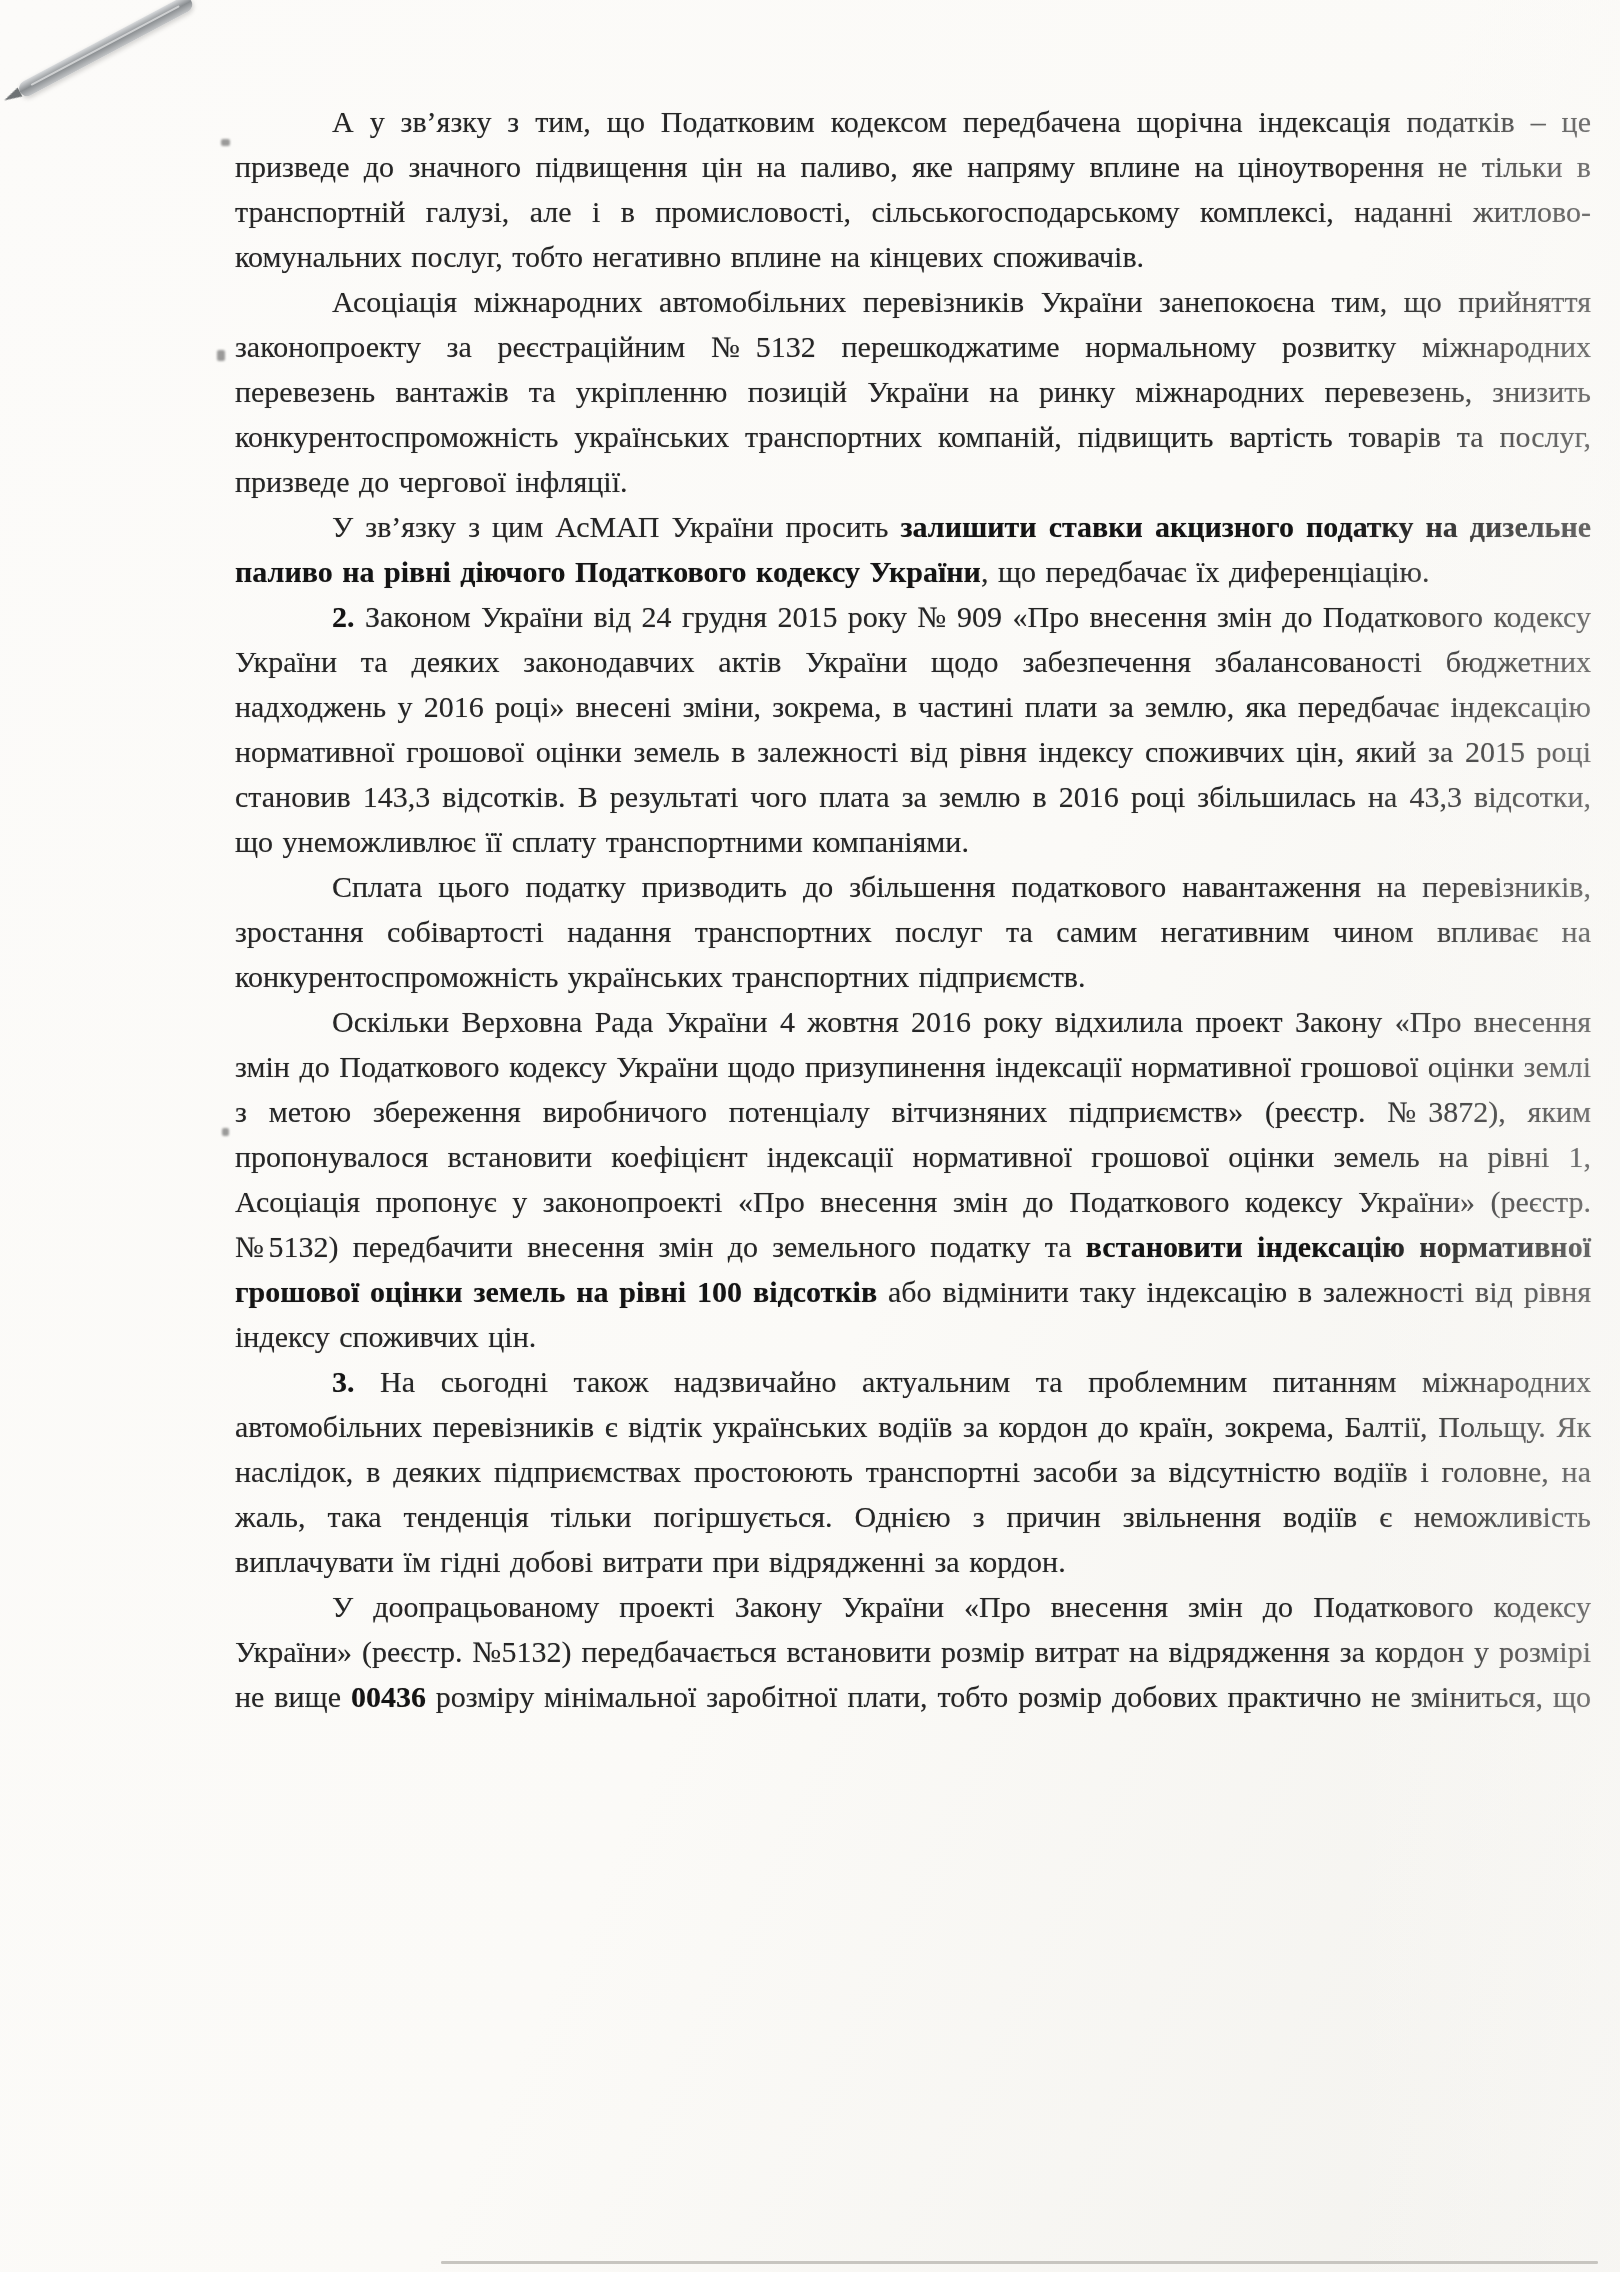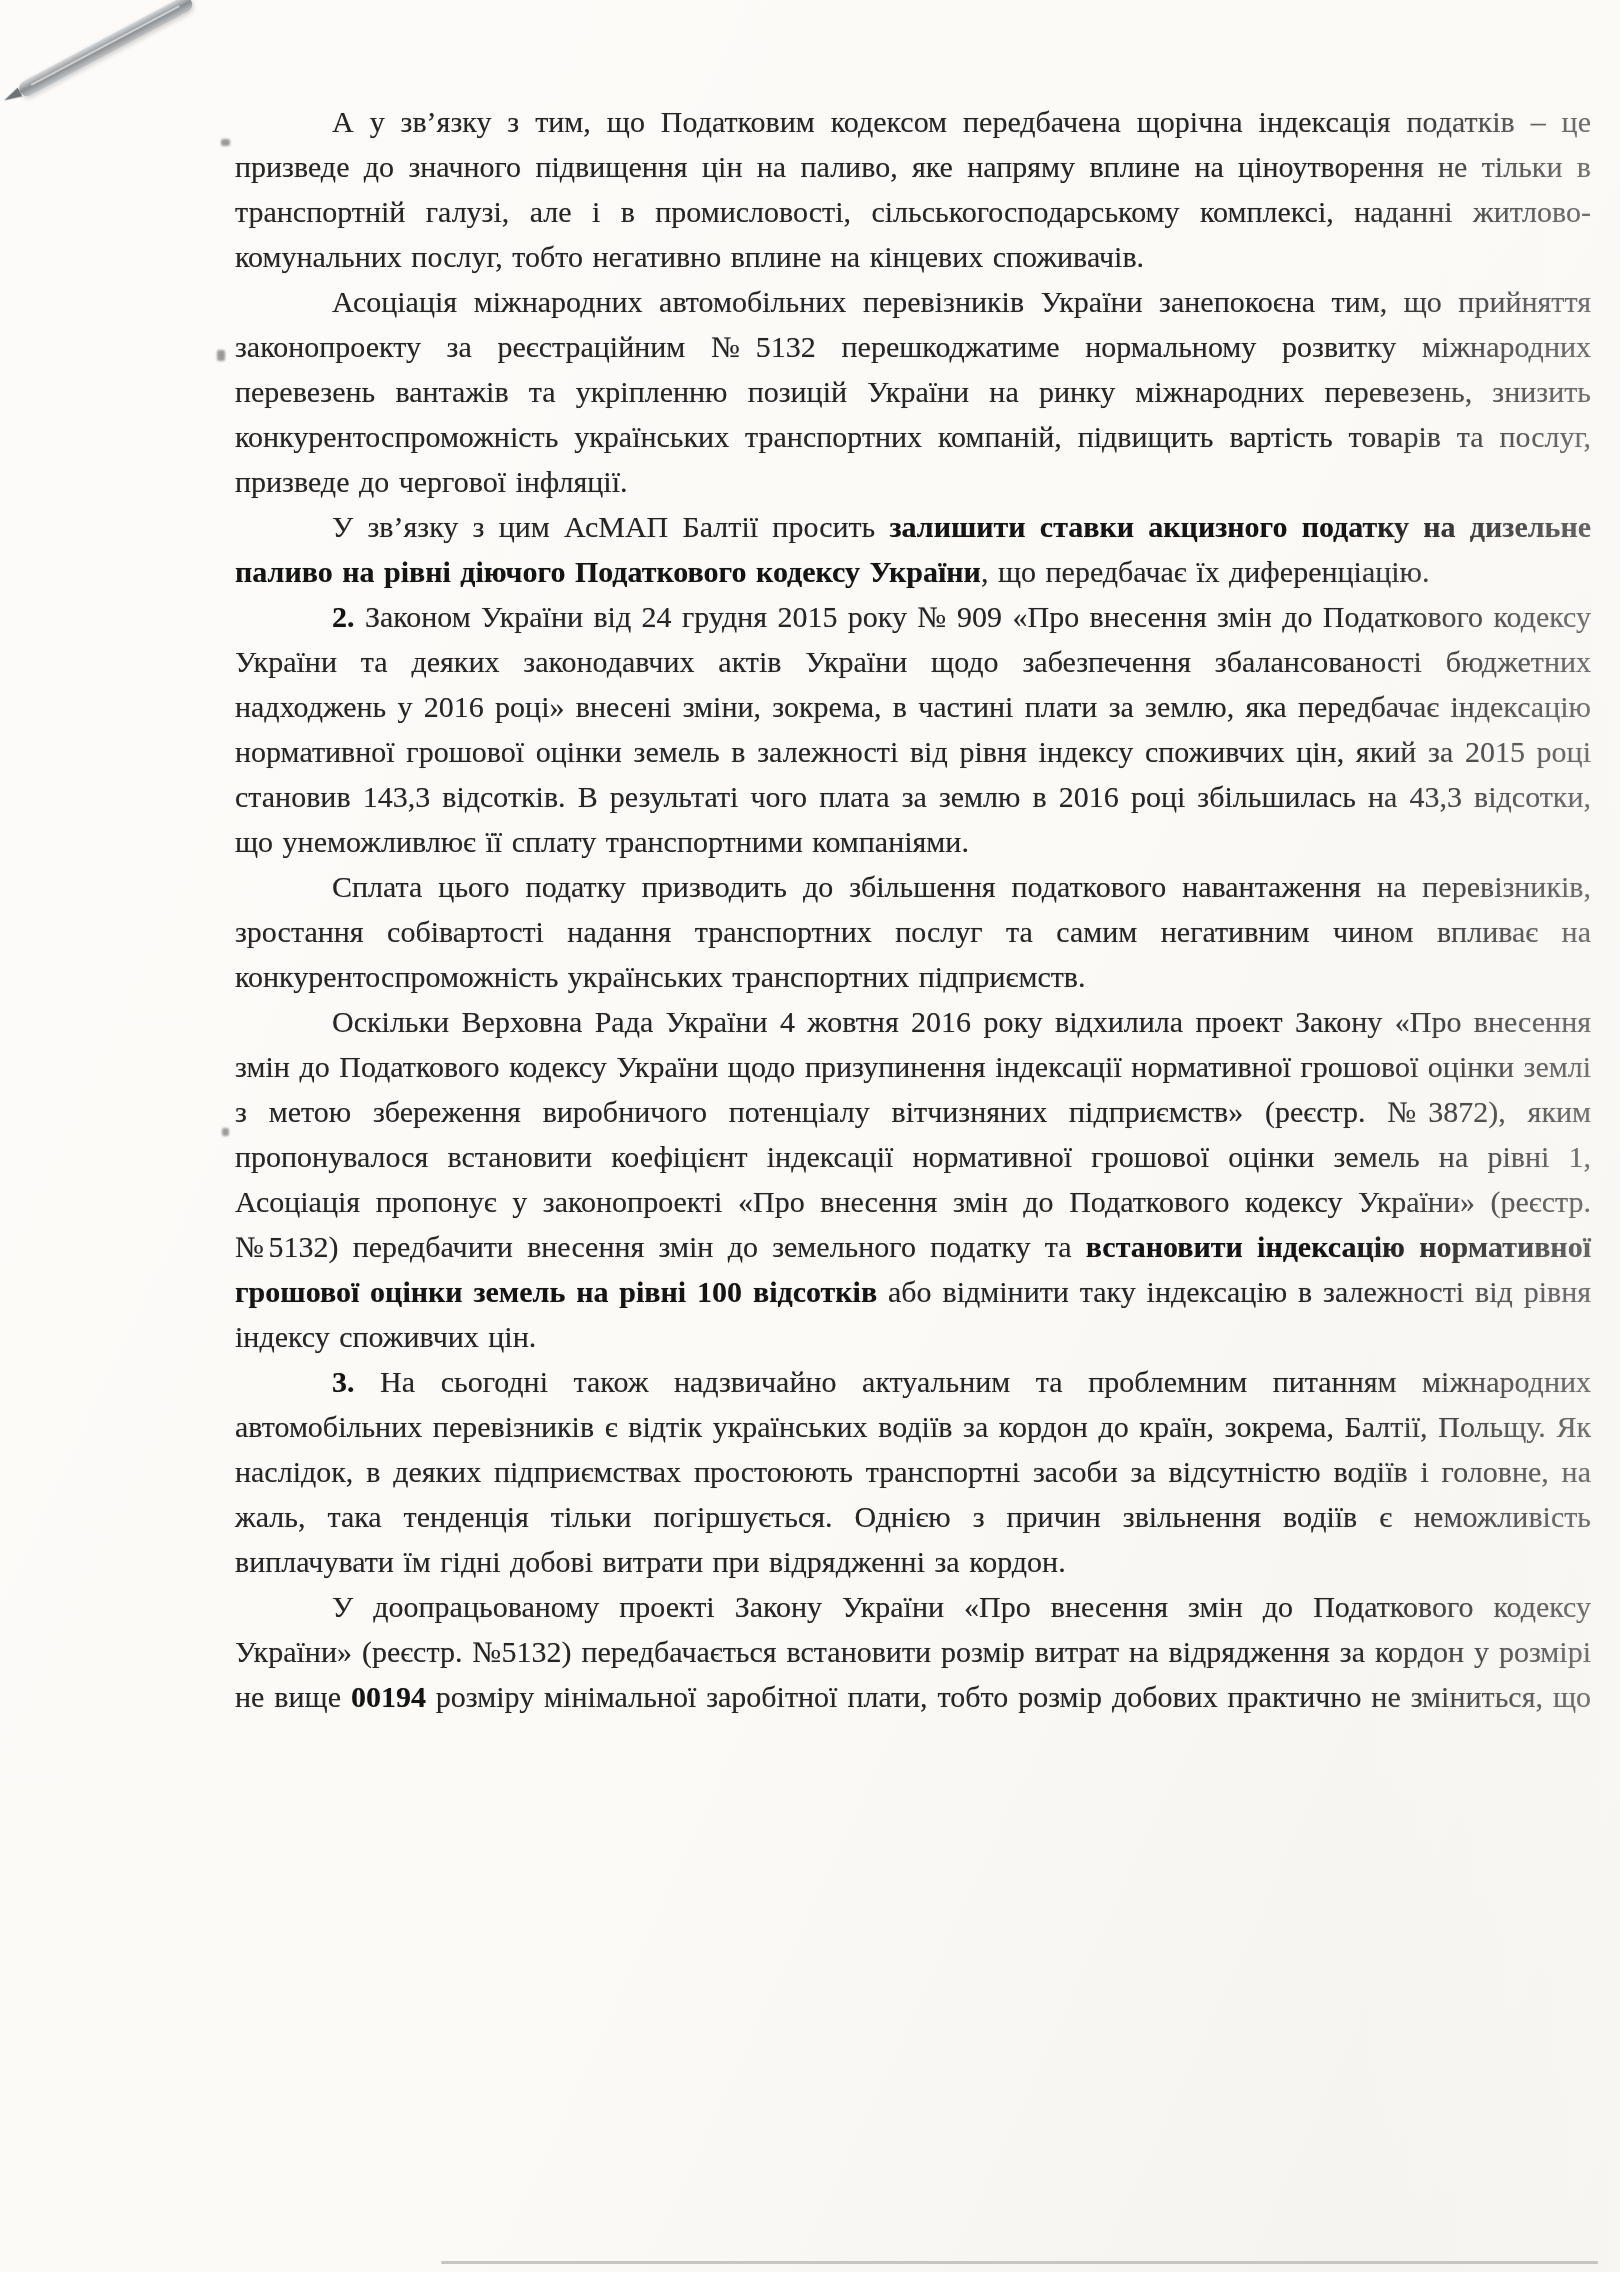--- a/index.html
+++ b/index.html
@@ -95,23 +95,23 @@
 <body>
 
 <div class="page">
   <div class="pen"></div>
   <div class="speck speck-1"></div>
   <div class="speck speck-2"></div>
   <div class="speck speck-3"></div>
   <div class="doc-body">
       <p class="para"><span class="text-run">А у зв’язку з тим, що Податковим кодексом передбачена щорічна індексація податків – це призведе до значного підвищення цін на паливо, яке напряму вплине на ціноутворення не тільки в транспортній галузі, але і в промисловості, сільськогосподарському комплексі, наданні житлово-комунальних послуг, тобто негативно вплине на кінцевих споживачів.</span></p>
       <p class="para"><span class="text-run">Асоціація міжнародних автомобільних перевізників України занепокоєна тим, що прийняття законопроекту за реєстраційним №5132 перешкоджатиме нормальному розвитку міжнародних перевезень вантажів та укріпленню позицій України на ринку міжнародних перевезень, знизить конкурентоспроможність українських транспортних компаній, підвищить вартість товарів та послуг, призведе до чергової інфляції.</span></p>
-      <p class="para"><span class="text-run">У зв’язку з цим АсМАП Балтії просить </span><span class="bold-run">залишити ставки акцизного податку на дизельне паливо на рівні діючого Податкового кодексу України</span><span class="text-run">, що передбачає їх диференціацію.</span></p>
+      <p class="para"><span class="text-run">У зв’язку з цим АсМАП України просить </span><span class="bold-run">залишити ставки акцизного податку на дизельне паливо на рівні діючого Податкового кодексу України</span><span class="text-run">, що передбачає їх диференціацію.</span></p>
       <p class="para"><span class="bold-run">2. </span><span class="text-run">Законом України від 24 грудня 2015 року № 909 «Про внесення змін до Податкового кодексу України та деяких законодавчих актів України щодо забезпечення збалансованості бюджетних надходжень у 2016 році» внесені зміни, зокрема, в частині плати за землю, яка передбачає індексацію нормативної грошової оцінки земель в залежності від рівня індексу споживчих цін, який за 2015 році становив 143,3 відсотків. В результаті чого плата за землю в 2016 році збільшилась на 43,3 відсотки, що унеможливлює її сплату транспортними компаніями.</span></p>
       <p class="para"><span class="text-run">Сплата цього податку призводить до збільшення податкового навантаження на перевізників, зростання собівартості надання транспортних послуг та самим негативним чином впливає на конкурентоспроможність українських транспортних підприємств.</span></p>
       <p class="para"><span class="text-run">Оскільки Верховна Рада України 4 жовтня 2016 року відхилила проект Закону «Про внесення змін до Податкового кодексу України щодо призупинення індексації нормативної грошової оцінки землі з метою збереження виробничого потенціалу вітчизняних підприємств» (реєстр. №3872), яким пропонувалося встановити коефіцієнт індексації нормативної грошової оцінки земель на рівні 1, Асоціація пропонує у законопроекті «Про внесення змін до Податкового кодексу України» (реєстр. №5132) передбачити внесення змін до земельного податку та </span><span class="bold-run">встановити індексацію нормативної грошової оцінки земель на рівні 100 відсотків</span><span class="text-run"> або відмінити таку індексацію в залежності від рівня індексу споживчих цін.</span></p>
       <p class="para"><span class="bold-run">3. </span><span class="text-run">На сьогодні також надзвичайно актуальним та проблемним питанням міжнародних автомобільних перевізників є відтік українських водіїв за кордон до країн, зокрема, Балтії, Польщу. Як наслідок, в деяких підприємствах простоюють транспортні засоби за відсутністю водіїв і головне, на жаль, така тенденція тільки погіршується. Однією з причин звільнення водіїв є неможливість виплачувати їм гідні добові витрати при відрядженні за кордон.</span></p>
-      <p class="para"><span class="text-run">У доопрацьованому проекті Закону України «Про внесення змін до Податкового кодексу України» (реєстр. №5132) передбачається встановити розмір витрат на відрядження за кордон у розмірі не вище </span><span class="bold-run">00194</span><span class="text-run"> розміру мінімальної заробітної плати, тобто розмір добових практично не зміниться, що</span></p>
+      <p class="para"><span class="text-run">У доопрацьованому проекті Закону України «Про внесення змін до Податкового кодексу України» (реєстр. №5132) передбачається встановити розмір витрат на відрядження за кордон у розмірі не вище </span><span class="bold-run">00436</span><span class="text-run"> розміру мінімальної заробітної плати, тобто розмір добових практично не зміниться, що</span></p>
     </div>
   <div class="scan-fade"></div>
   <div class="bottom-edge"></div>
 </div>
 
 
 </body></html>

